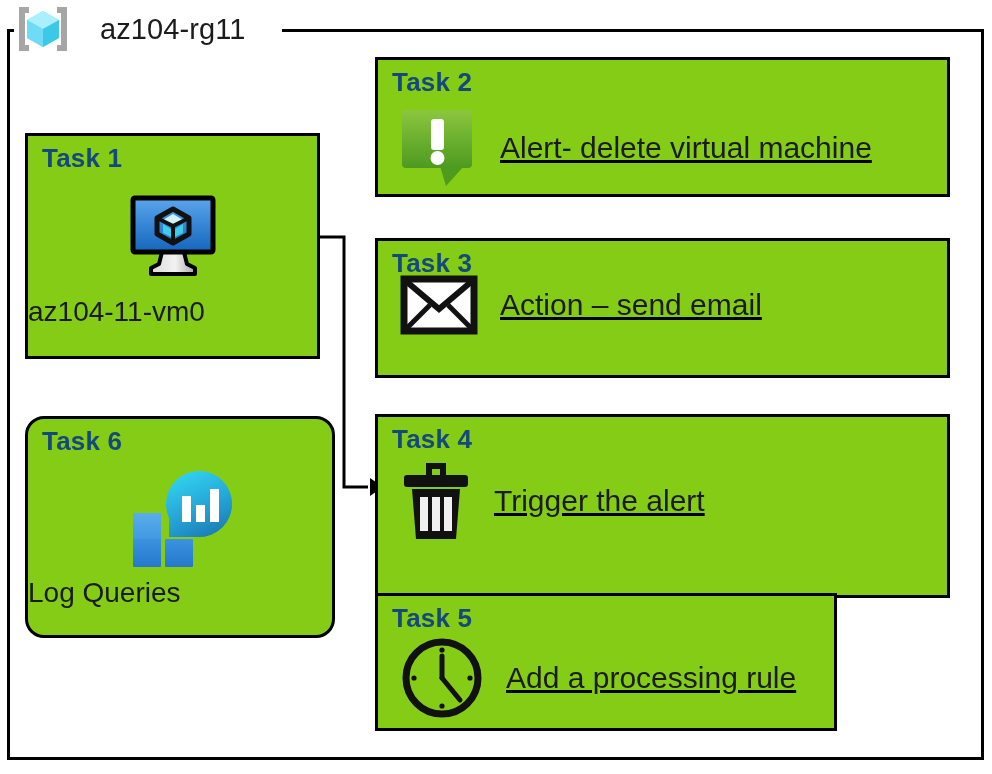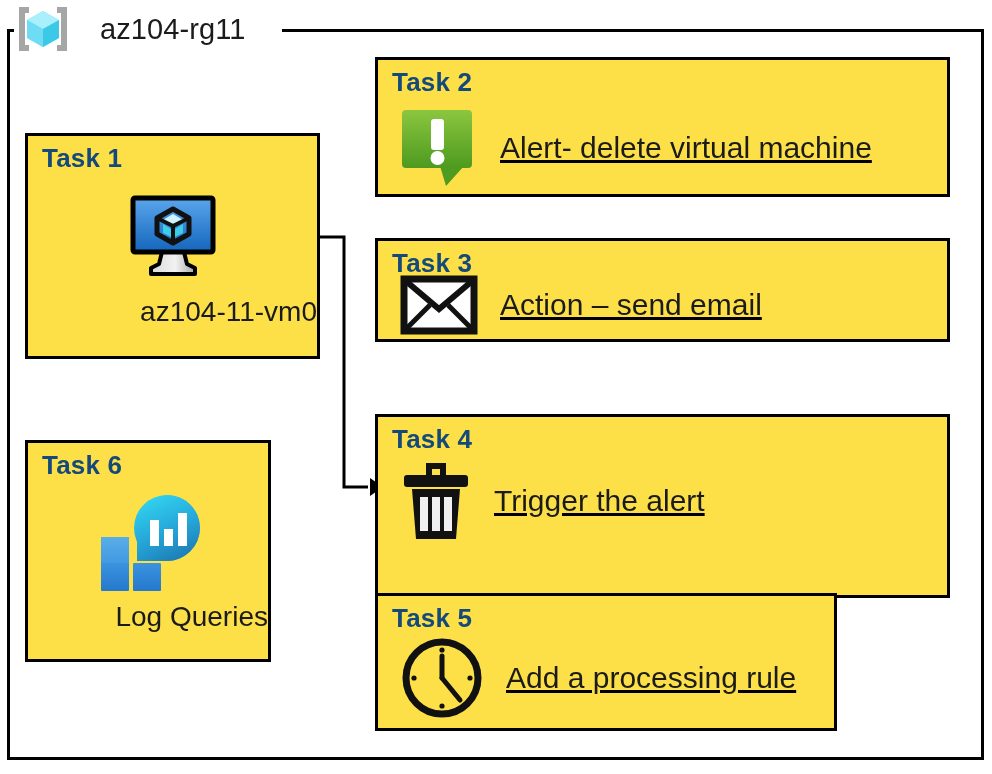--- a/index.html
+++ b/index.html
@@ -63,21 +63,21 @@
   .rg-icon {
     width: 62px;
     height: 52px;
     position: relative;
     flex: none;
   }
 
   
   .card {
     position: absolute;
-    background: #fde047;
+    background: #84cc16;
     border: 3px solid #000000;
     box-sizing: border-box;
   }
   .card-title {
     position: absolute;
     left: 14px;
     top: 7px;
     font-size: 26px;
     font-weight: bold;
     color: #14497b;
@@ -87,21 +87,21 @@
   
   .card-v .v-icon {
     position: absolute;
     left: 0; right: 0;
     display: flex;
     justify-content: center;
   }
   .card-v .v-label {
     position: absolute;
     left: 0; right: 0;
-    text-align: right;
+    text-align: left;
     font-size: 28px;
     color: #1b1b1b;
   }
 
   
   .card-h .h-row {
     position: absolute;
     left: 22px;
     right: 10px;
     display: flex;
@@ -178,21 +178,21 @@
         <path d="M48 22 L58 28 L48 34 L38 28 Z" fill="#cff4fd"></path>
         <path d="M50 37 L58 32 L58 41 L50 45 Z" fill="#3ccde8"></path>
         <path d="M46 37 L38 32 L38 41 L46 45 Z" fill="#3ccde8"></path>
         <path d="M48 34 L48 51" stroke="#111111" stroke-width="4"></path>
         <path d="M32 26 L48 34 L64 26" fill="none" stroke="#111111" stroke-width="4" stroke-linejoin="round"></path>
       </svg>
     </div>
     <div class="v-label" style="top:160px;">az104-11-vm0</div>
   </div>
 
-  <div class="card card-v" style="left:25px; top:440px; width:246px; height:222px;">
+  <div class="card card-v" style="left:25px; top:416px; width:310px; height:222px;border-radius:19px;">
     <div class="card-title">Task 6</div>
     <div class="v-icon" style="top:48px;">
       <svg width="110" height="100" viewBox="0 0 110 100">
         <defs>
           <linearGradient id="logCircle" x1="0.25" y1="0" x2="0.7" y2="1">
             <stop offset="0%" stop-color="#32d4f0"></stop>
             <stop offset="55%" stop-color="#25a6d8"></stop>
             <stop offset="100%" stop-color="#1d7cb4"></stop>
           </linearGradient>
           <linearGradient id="sqLight" x1="0" y1="0" x2="0" y2="1">
@@ -234,21 +234,21 @@
           <rect x="2" y="2" width="70" height="58" rx="4" fill="url(#alertGrad)"></rect>
           <path d="M40 58 L64 58 L46 78 Z" fill="#4e9b20"></path>
           <rect x="31" y="11" width="13" height="31" rx="3" fill="#ffffff"></rect>
           <circle cx="37.5" cy="50" r="7" fill="#ffffff"></circle>
         </svg>
       </span>
       <span class="h-label">Alert- delete virtual machine</span>
     </div>
   </div>
 
-  <div class="card card-h" style="left:375px; top:238px; width:575px; height:104px;">
+  <div class="card card-h" style="left:375px; top:238px; width:575px; height:140px;">
     <div class="card-title">Task 3</div>
     <div class="h-row" style="top:32px;text-align:center;">
       <span>
         <svg width="78" height="64" viewBox="0 0 78 64">
           <rect x="4" y="6" width="70" height="52" fill="#ffffff" stroke="#111111" stroke-width="7"></rect>
           <path d="M7 9 L39 36 L71 9" fill="none" stroke="#111111" stroke-width="6"></path>
           <path d="M7 55 L30 32 M71 55 L48 32" fill="none" stroke="#111111" stroke-width="5"></path>
         </svg>
       </span>
       <span class="h-label">Action – send email</span>

